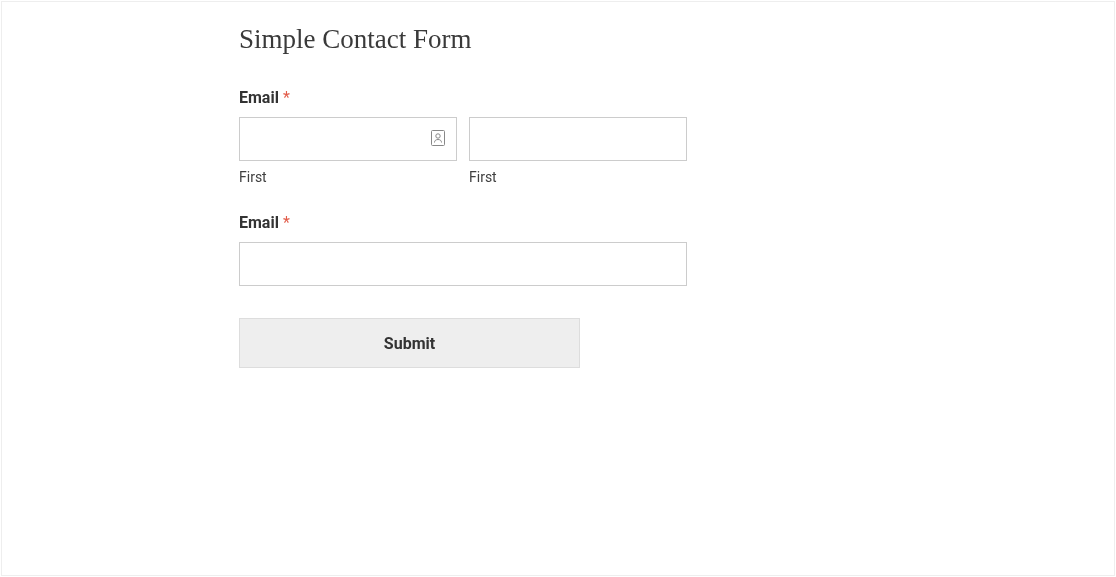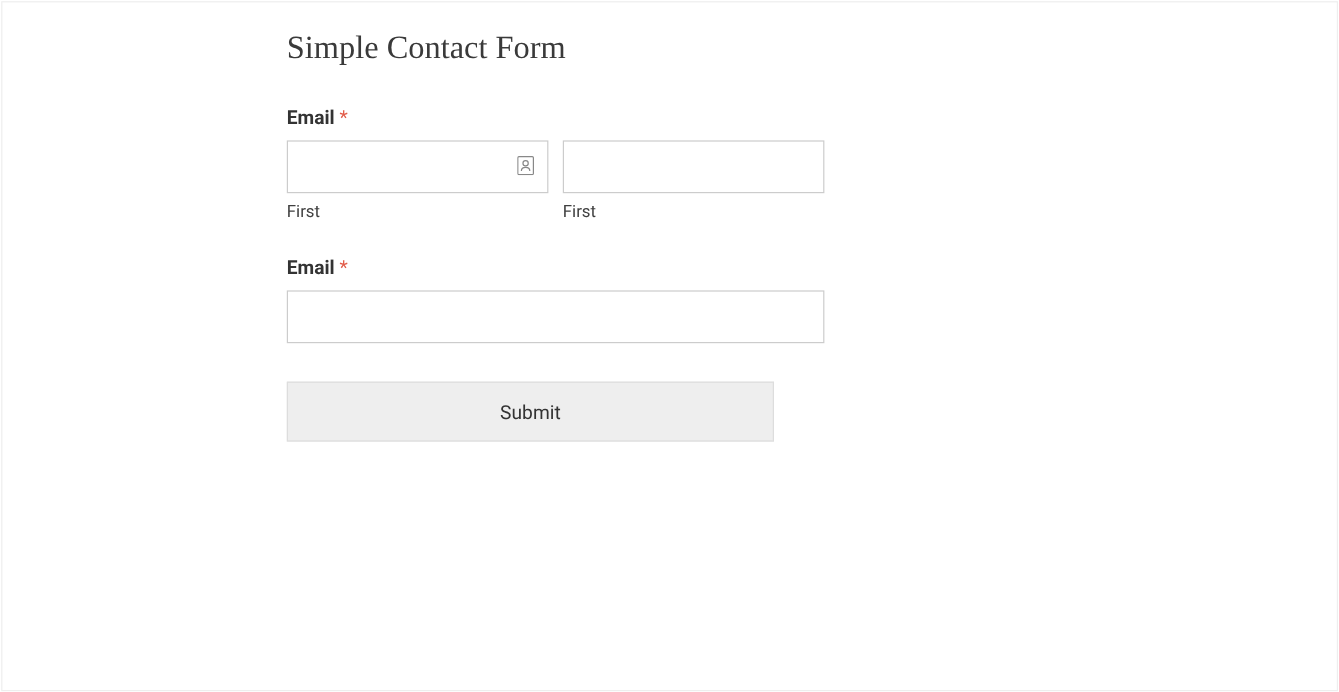--- a/index.html
+++ b/index.html
@@ -91,26 +91,26 @@
       border: 1px solid #ccc;
       width: 745px;
       height: 137px;
       font-size: 15px;
       padding: 8px 10px;
       font-family: inherit;
       resize: both;
       background: #fff;
     }
     .submit-btn {
-      width: 406px;
+      width: 341px;
       height: 50px;
       background: #eee;
       border: 1px solid #ddd;
       font-size: 16px;
-      font-weight: 400;
+      font-weight: 700;
       color: #333;
       cursor: pointer;
       font-family: inherit;
       margin-top: 4px;
     }
   </style>
 </head>
 <body>
 
 <div class="container">

